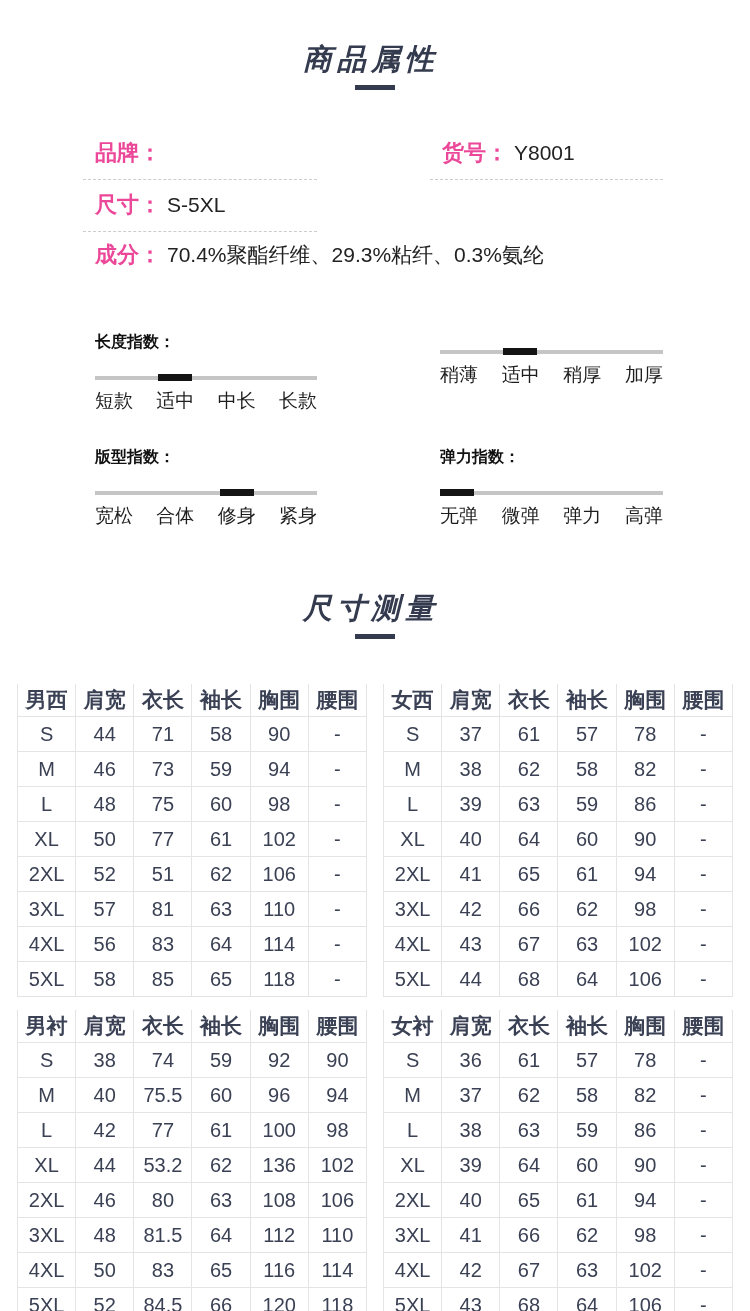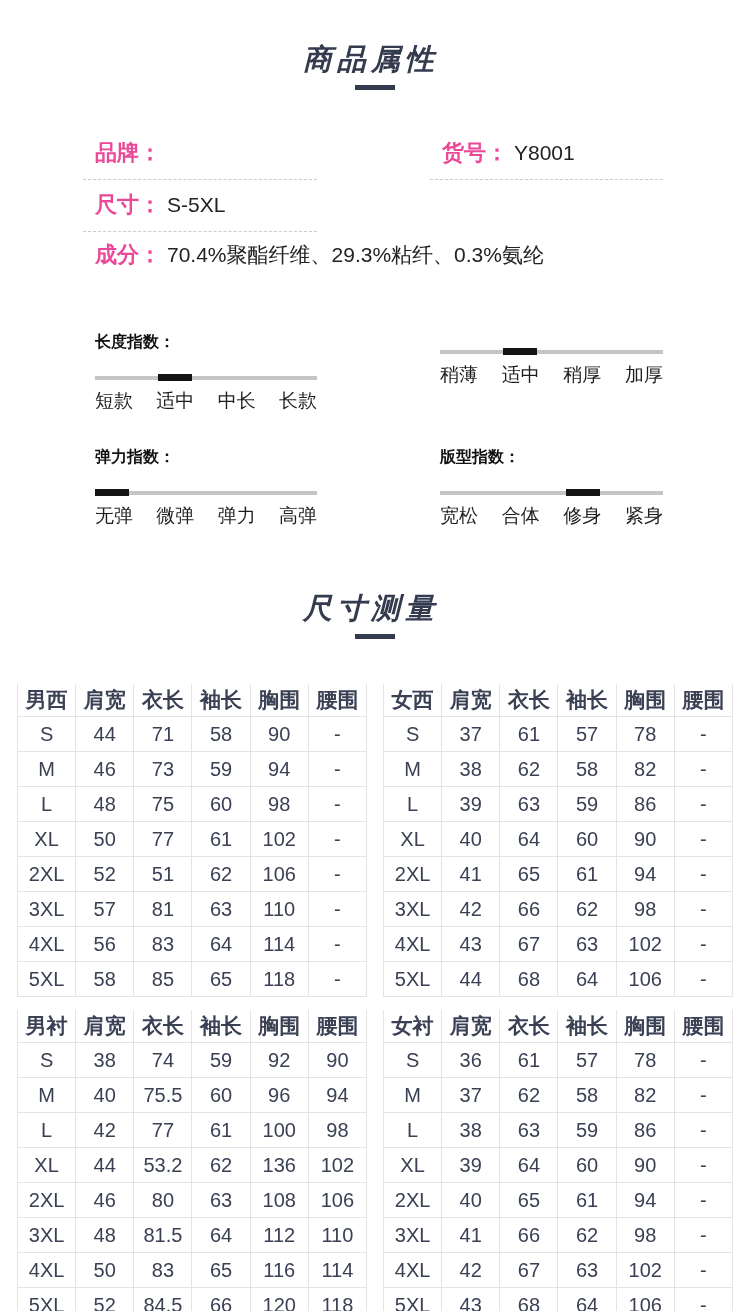--- a/index.html
+++ b/index.html
@@ -105,43 +105,43 @@
         <div class="idx-seg" style="left: calc(33.33% - 11.3322px);"></div>
       </div>
       <div class="idx-labels">
         <span>稍薄</span>
         <span>适中</span>
         <span>稍厚</span>
         <span>加厚</span>
       </div>
     </div>
   <div class="idx-cell">
+      <div class="idx-title">版型指数：</div>
+      <div class="idx-bar">
+        <div class="idx-track"></div>
+        <div class="idx-seg" style="left: calc(66.67% - 22.6678px);"></div>
+      </div>
+      <div class="idx-labels">
+        <span>宽松</span>
+        <span>合体</span>
+        <span>修身</span>
+        <span>紧身</span>
+      </div>
+    </div>
+  <div class="idx-cell">
       <div class="idx-title">弹力指数：</div>
       <div class="idx-bar">
         <div class="idx-track"></div>
         <div class="idx-seg" style="left: calc(0% + 0px);"></div>
       </div>
       <div class="idx-labels">
         <span>无弹</span>
         <span>微弹</span>
         <span>弹力</span>
         <span>高弹</span>
-      </div>
-    </div>
-  <div class="idx-cell">
-      <div class="idx-title">版型指数：</div>
-      <div class="idx-bar">
-        <div class="idx-track"></div>
-        <div class="idx-seg" style="left: calc(66.67% - 22.6678px);"></div>
-      </div>
-      <div class="idx-labels">
-        <span>宽松</span>
-        <span>合体</span>
-        <span>修身</span>
-        <span>紧身</span>
       </div>
     </div>
 </div>
 
 <div class="sec-title second">尺寸测量</div>
 <div class="title-bar"></div>
 
 <div class="tables-grid">
   <table class="size-table">
       <thead>

